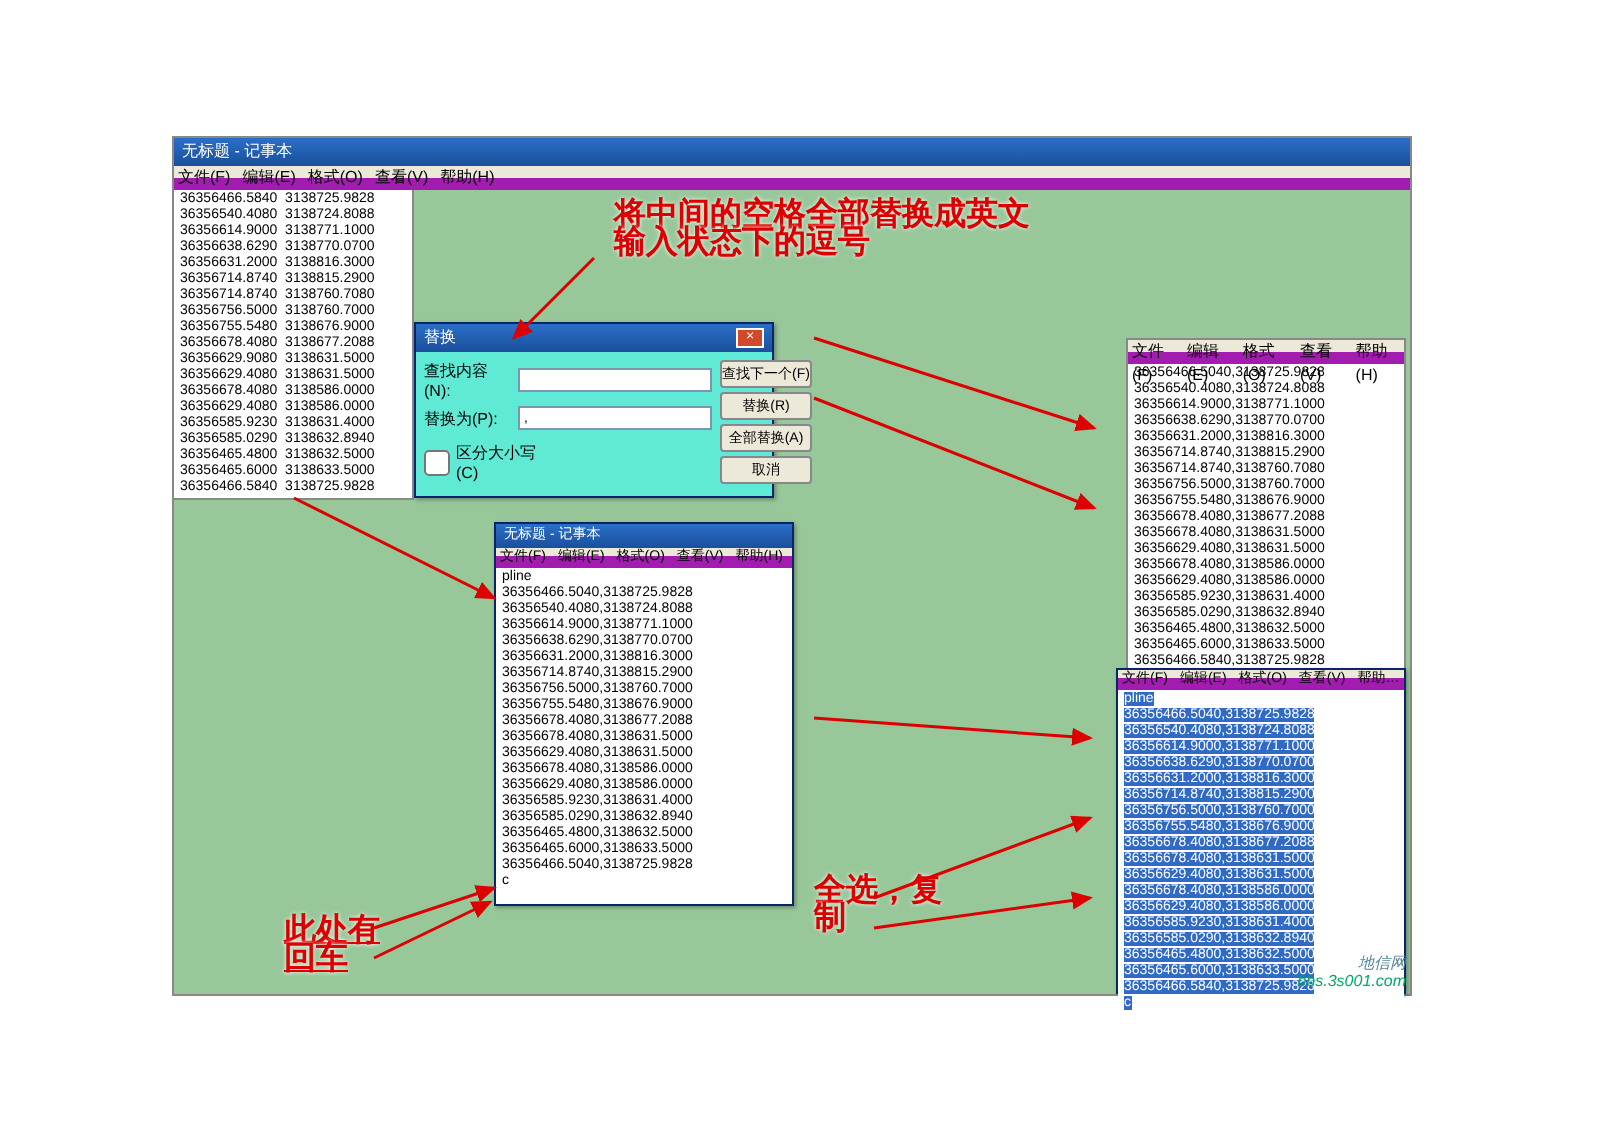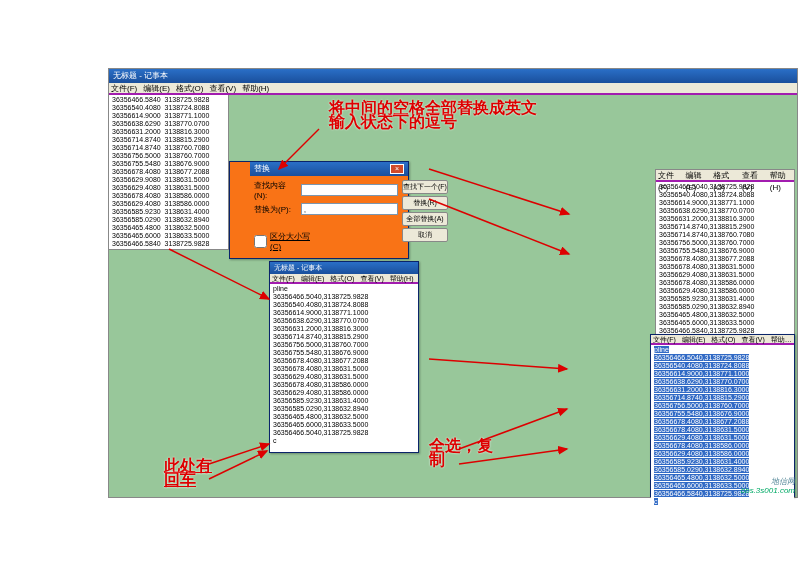--- a/index.html
+++ b/index.html
@@ -1,25 +1,25 @@
 <!DOCTYPE html>
 <html><head>
 <meta charset="utf-8">
 <style>
   * { box-sizing: border-box; margin: 0; padding: 0; }
   body { background: #fff; width: 800px; height: 566px; font-family: "SimSun", "Microsoft YaHei", sans-serif; font-size: 9px; position: relative; overflow: hidden; }
-  .stage { position: absolute; left: 108px; top: 68px; width: 690px; height: 430px; background: #98c79a; border: 1px solid #888; }
+  .stage { position: absolute; left: 86px; top: 68px; width: 620px; height: 430px; background: #98c79a; border: 1px solid #888; }
   .titlebar { background: linear-gradient(#2a6fc7, #1a4f9c); color: #fff; height: 14px; line-height: 14px; padding: 0 4px; font-size: 8px; display: flex; align-items: center; }
-  .menubar { background: #ece9d8; height: 12px; line-height: 12px; padding: 0 2px; font-size: 8px; display: flex; gap: 6px; border-bottom: 2px solid #a21caf; }
+  .menubar { background: #ece9d8; height: 12px; line-height: 12px; padding: 0 2px; font-size: 8px; display: flex; gap: 6px; border-bottom: 6px solid #a21caf; }
   .menubar span { display: inline-block; }
   .window { position: absolute; background: #fff; border: 1px solid #0a246a; box-shadow: 1px 1px 2px rgba(0,0,0,0.3); }
   .mini .titlebar { height: 12px; line-height: 12px; font-size: 7px; }
   .mini .menubar { height: 10px; line-height: 10px; font-size: 7px; }
   .content { padding: 1px 3px; font-size: 7px; line-height: 8px; color: #000; white-space: pre; overflow: hidden; }
-  .dialog { width: 180px; background: #f97316; padding-left: 20px; }
+  .dialog { width: 180px; background: #5eead4; }
   .dialog .body { padding: 4px; font-size: 8px; }
   .dlg-row { display: flex; align-items: center; margin-bottom: 3px; gap: 3px; }
   .dlg-row label { width: 44px; }
   .dlg-row input[type=text] { flex: 1; height: 12px; border: 1px solid #7a96b0; font-size: 7px; padding: 0 2px; background: #fff; }
   .dlg-btn { width: 46px; height: 14px; font-size: 7px; border: 1px solid #888; background: #ece9d8; border-radius: 2px; display: inline-flex; align-items: center; justify-content: center; cursor: pointer; }
   .dlg-btns { display: flex; flex-direction: column; gap: 2px; margin-left: 4px; }
   .dlg-close { margin-left: auto; width: 14px; height: 10px; background: #d04a2a; color: #fff; display: flex; align-items: center; justify-content: center; font-size: 7px; border: 1px solid #fff; }
   .annot { position: absolute; color: #d00; font-size: 16px; font-weight: 600; line-height: 14px; text-shadow: 0 0 2px #fff; }
   svg.arrows { position: absolute; left: 0; top: 0; width: 100%; height: 100%; pointer-events: none; }
   .watermark { position: absolute; right: 2px; bottom: 2px; font-size: 8px; color: #0a6; text-align: right; line-height: 9px; font-style: italic; }
@@ -73,21 +73,21 @@
     <div class="body" style="display:flex;">
       <div style="flex:1">
         <div class="dlg-row">
           <label>查找内容(N):</label>
           <input type="text" value="" style="">
         </div>
         <div class="dlg-row">
           <label>替换为(P):</label>
           <input type="text" value="," style="">
         </div>
-        <div class="dlg-row" style="margin-top:16px;text-decoration:underline;">
+        <div class="dlg-row" style="margin-top:6px;">
           <input type="checkbox" style="">
           <label>区分大小写(C)</label>
         </div>
       </div>
       <div class="dlg-btns">
         <div class="dlg-btn">查找下一个(F)</div>
         <div class="dlg-btn">替换(R)</div>
         <div class="dlg-btn">全部替换(A)</div>
         <div class="dlg-btn">取消</div>
       </div>

